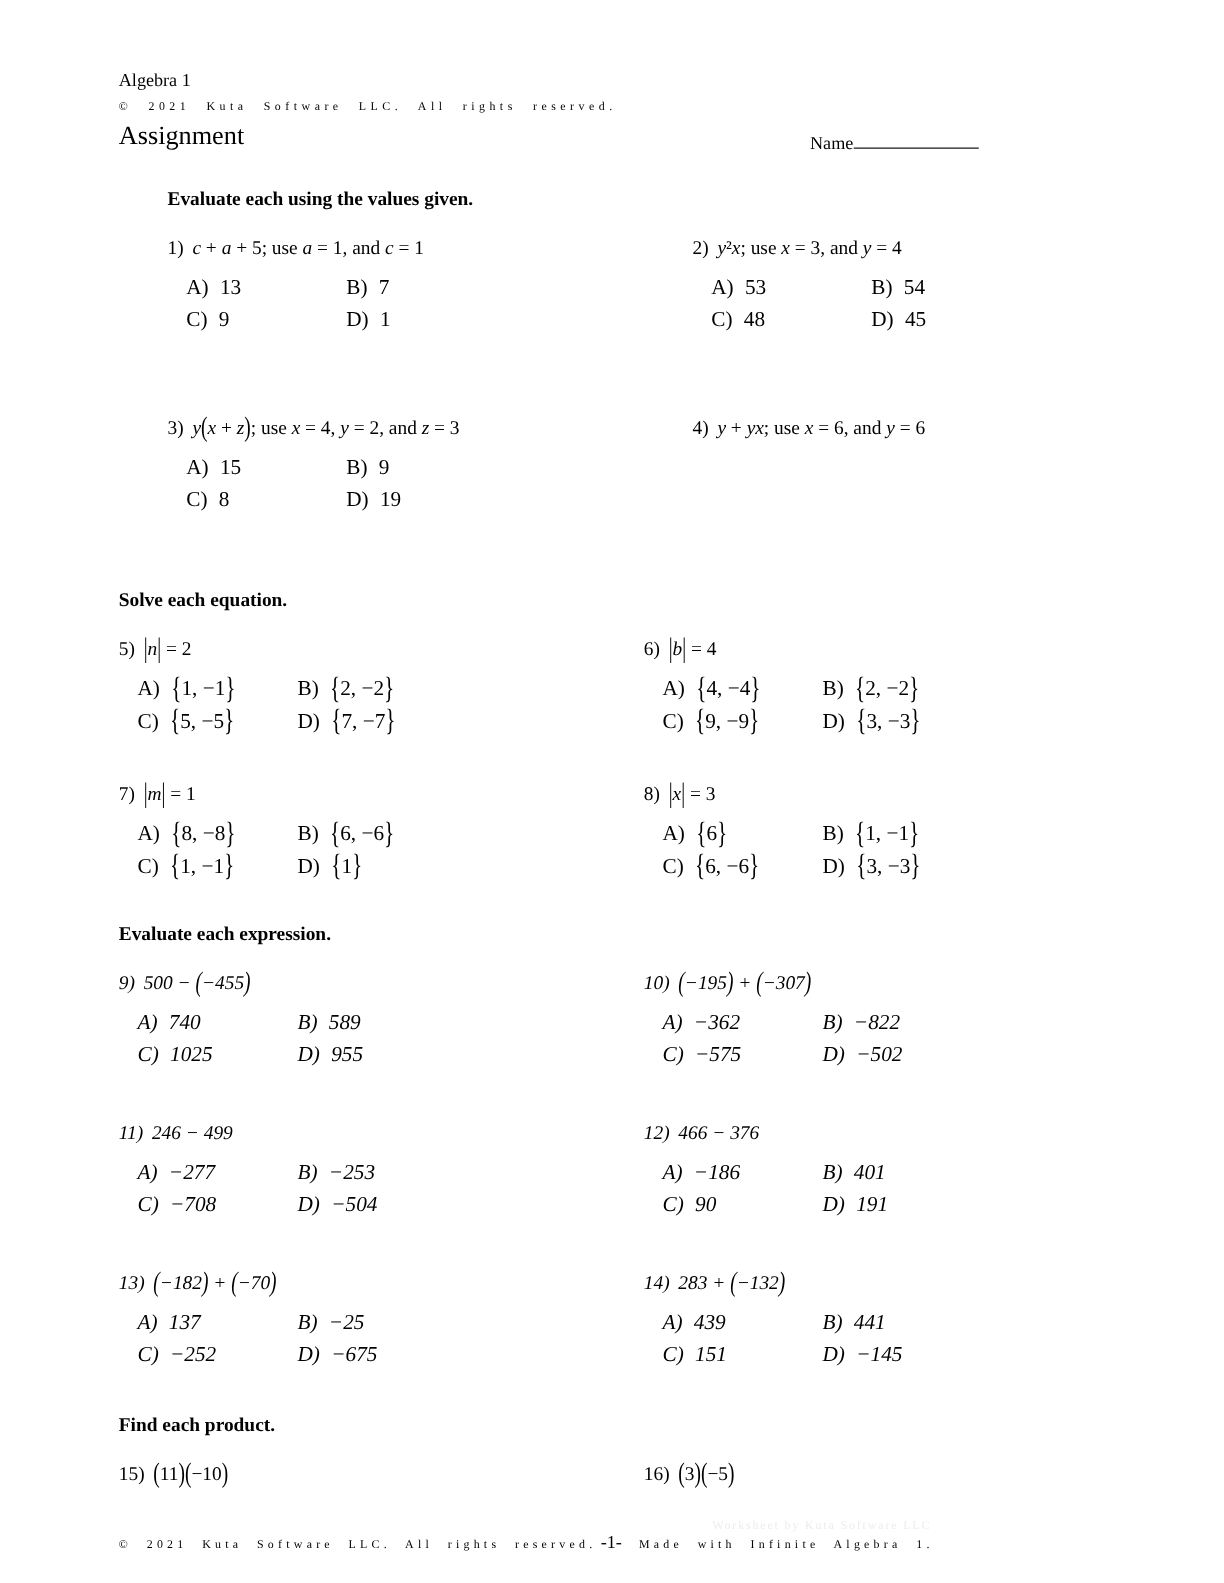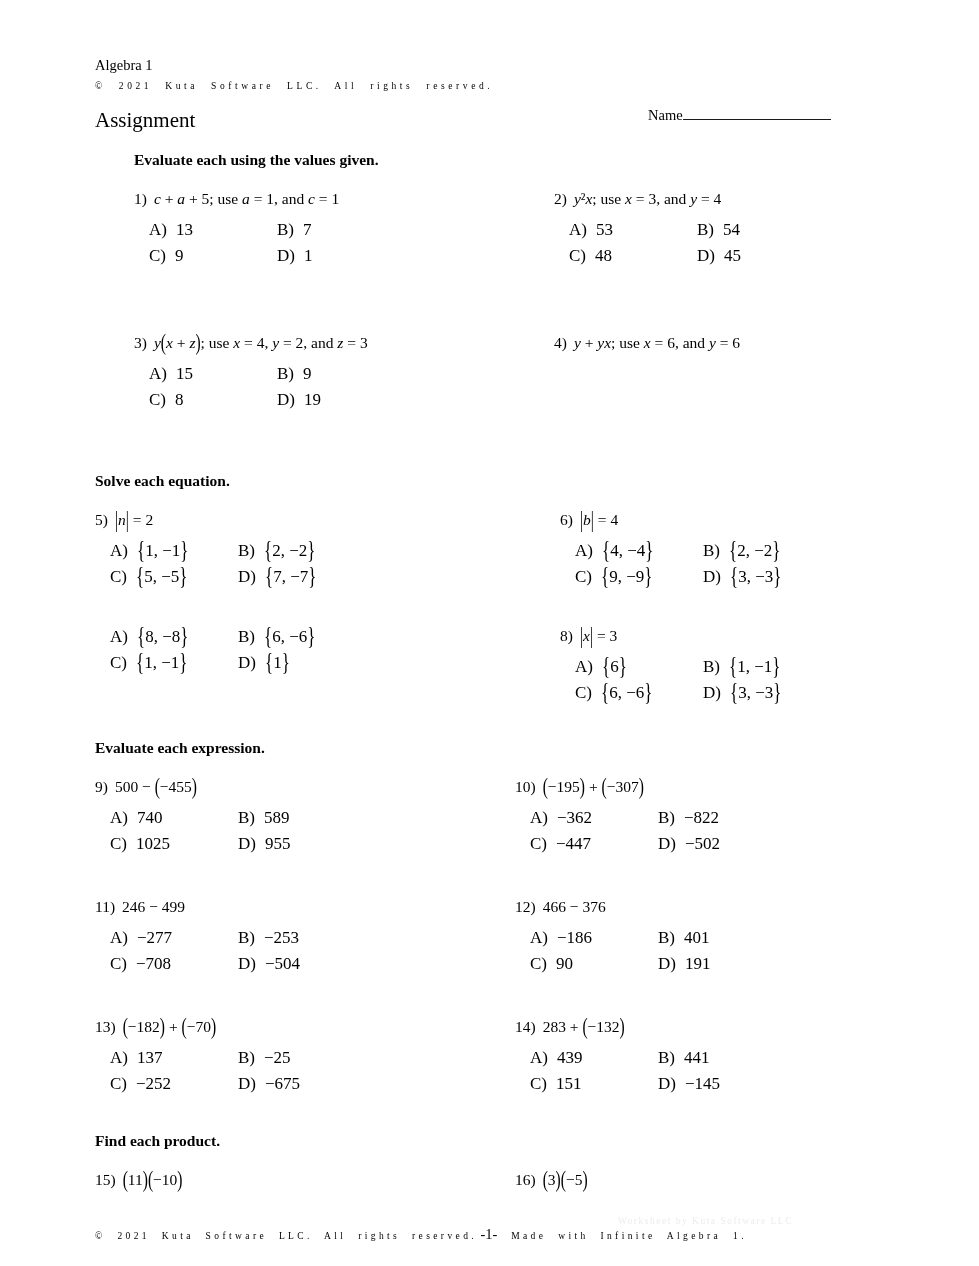--- a/index.html
+++ b/index.html
@@ -1,42 +1,42 @@
 <!DOCTYPE html>
 <html><head>
 <meta charset="utf-8">
 <style>
   html,body{margin:0;padding:0;background:#ffffff;}
   .page{position:relative;width:783px;height:1266px;background:#ffffff;color:#000;
-        font-family:"Liberation Serif","DejaVu Serif",serif;overflow:hidden;padding-left:48px;}
+        font-family:"Liberation Serif","DejaVu Serif",serif;overflow:hidden;}
   .content{position:absolute;left:95px;top:57px;width:840px;}
 
   
   .hdr-row1{position:relative;height:21px;font-size:14.5px;}
   .course{position:absolute;left:0;top:0;}
   .name-group{position:absolute;left:413px;top:0;white-space:nowrap;}
   .id-label{position:absolute;right:0;top:0;}
   .uline{display:inline-block;border-bottom:1.2px solid #8a8a8a;height:14px;vertical-align:baseline;}
   .uline.dark{border-bottom-color:#1a1a1a;}
   .name-line{width:328px;}
   .date-line{width:152px;}
   .period-line{width:38px;}
   .copyright-top{margin-top:3px;font-size:9.5px;letter-spacing:3.6px;word-spacing:7px;white-space:nowrap;}
   .title-row{position:relative;margin-top:5px;height:31px;}
-  .doc-title{position:absolute;left:0;top:0;font-size:21px;margin-top:12px;}
+  .doc-title{position:absolute;left:0;top:0;font-size:21px;}
   .date-group{position:absolute;left:553px;bottom:3px;font-size:14.5px;white-space:nowrap;}
 
   
   .sec-heading{font-weight:bold;font-size:15.5px;margin-bottom:15px;}
   .section.s0{margin-top:24px;margin-left:39px;}
   .s0 .prob-row{margin-bottom:62px;}
   .section.s1{margin-top:54px;}
-  .s1 .prob-row{margin-bottom:34px;gap:45px;}
+  .s1 .prob-row{margin-bottom:34px;}
   .section.s2{margin-top:36px;}
-  .s2 .prob-row{margin-bottom:38px;}
+  .s2 .prob-row{margin-bottom:38px;font-style:italic;}
   .section.s3{margin-top:34px;}
   .prob-row{display:grid;grid-template-columns:420px 420px;}
   .q-line{font-size:15.5px;line-height:30px;white-space:nowrap;}
   .p-num{margin-right:7px;}
   .it{font-style:italic;}
   .br{display:inline-block;transform:scaleY(1.45);transform-origin:55% 52%;}
   .choices{margin:6px 0 0 15px;display:grid;grid-template-columns:128px auto;
            grid-row-gap:6px;font-size:17px;line-height:20px;justify-content:start;white-space:nowrap;}
   .c-label{margin-right:9px;}
 
@@ -122,20 +122,21 @@
               <div class="choices">
                 <span class="choice"><span class="c-label">A)</span><span class="c-val"><span class="br">{</span><span>4, −4</span><span class="br">}</span></span></span>
                 <span class="choice"><span class="c-label">B)</span><span class="c-val"><span class="br">{</span><span>2, −2</span><span class="br">}</span></span></span>
                 <span class="choice"><span class="c-label">C)</span><span class="c-val"><span class="br">{</span><span>9, −9</span><span class="br">}</span></span></span>
                 <span class="choice"><span class="c-label">D)</span><span class="c-val"><span class="br">{</span><span>3, −3</span><span class="br">}</span></span></span>
               </div>
             </div>
           </div>
           <div class="prob-row">
             <div class="problem">
+              <div class="q-line"><span class="p-num">7)</span><span class="p-expr"><span class="br">|</span><span class="it">m</span><span class="br">|</span><span> = 1</span></span></div>
               <div class="choices">
                 <span class="choice"><span class="c-label">A)</span><span class="c-val"><span class="br">{</span><span>8, −8</span><span class="br">}</span></span></span>
                 <span class="choice"><span class="c-label">B)</span><span class="c-val"><span class="br">{</span><span>6, −6</span><span class="br">}</span></span></span>
                 <span class="choice"><span class="c-label">C)</span><span class="c-val"><span class="br">{</span><span>1, −1</span><span class="br">}</span></span></span>
                 <span class="choice"><span class="c-label">D)</span><span class="c-val"><span class="br">{</span><span>1</span><span class="br">}</span></span></span>
               </div>
             </div>
             <div class="problem">
               <div class="q-line"><span class="p-num">8)</span><span class="p-expr"><span class="br">|</span><span class="it">x</span><span class="br">|</span><span> = 3</span></span></div>
               <div class="choices">
@@ -157,21 +158,21 @@
                 <span class="choice"><span class="c-label">B)</span><span class="c-val"><span>589</span></span></span>
                 <span class="choice"><span class="c-label">C)</span><span class="c-val"><span>1025</span></span></span>
                 <span class="choice"><span class="c-label">D)</span><span class="c-val"><span>955</span></span></span>
               </div>
             </div>
             <div class="problem">
               <div class="q-line"><span class="p-num">10)</span><span class="p-expr"><span class="br">(</span><span>−195</span><span class="br">)</span><span> + </span><span class="br">(</span><span>−307</span><span class="br">)</span></span></div>
               <div class="choices">
                 <span class="choice"><span class="c-label">A)</span><span class="c-val"><span>−362</span></span></span>
                 <span class="choice"><span class="c-label">B)</span><span class="c-val"><span>−822</span></span></span>
-                <span class="choice"><span class="c-label">C)</span><span class="c-val"><span>−447</span></span></span>
+                <span class="choice"><span class="c-label">C)</span><span class="c-val"><span>−575</span></span></span>
                 <span class="choice"><span class="c-label">D)</span><span class="c-val"><span>−502</span></span></span>
               </div>
             </div>
           </div>
           <div class="prob-row">
             <div class="problem">
               <div class="q-line"><span class="p-num">11)</span><span class="p-expr"><span>246 − 499</span></span></div>
               <div class="choices">
                 <span class="choice"><span class="c-label">A)</span><span class="c-val"><span>−277</span></span></span>
                 <span class="choice"><span class="c-label">B)</span><span class="c-val"><span>−253</span></span></span>

